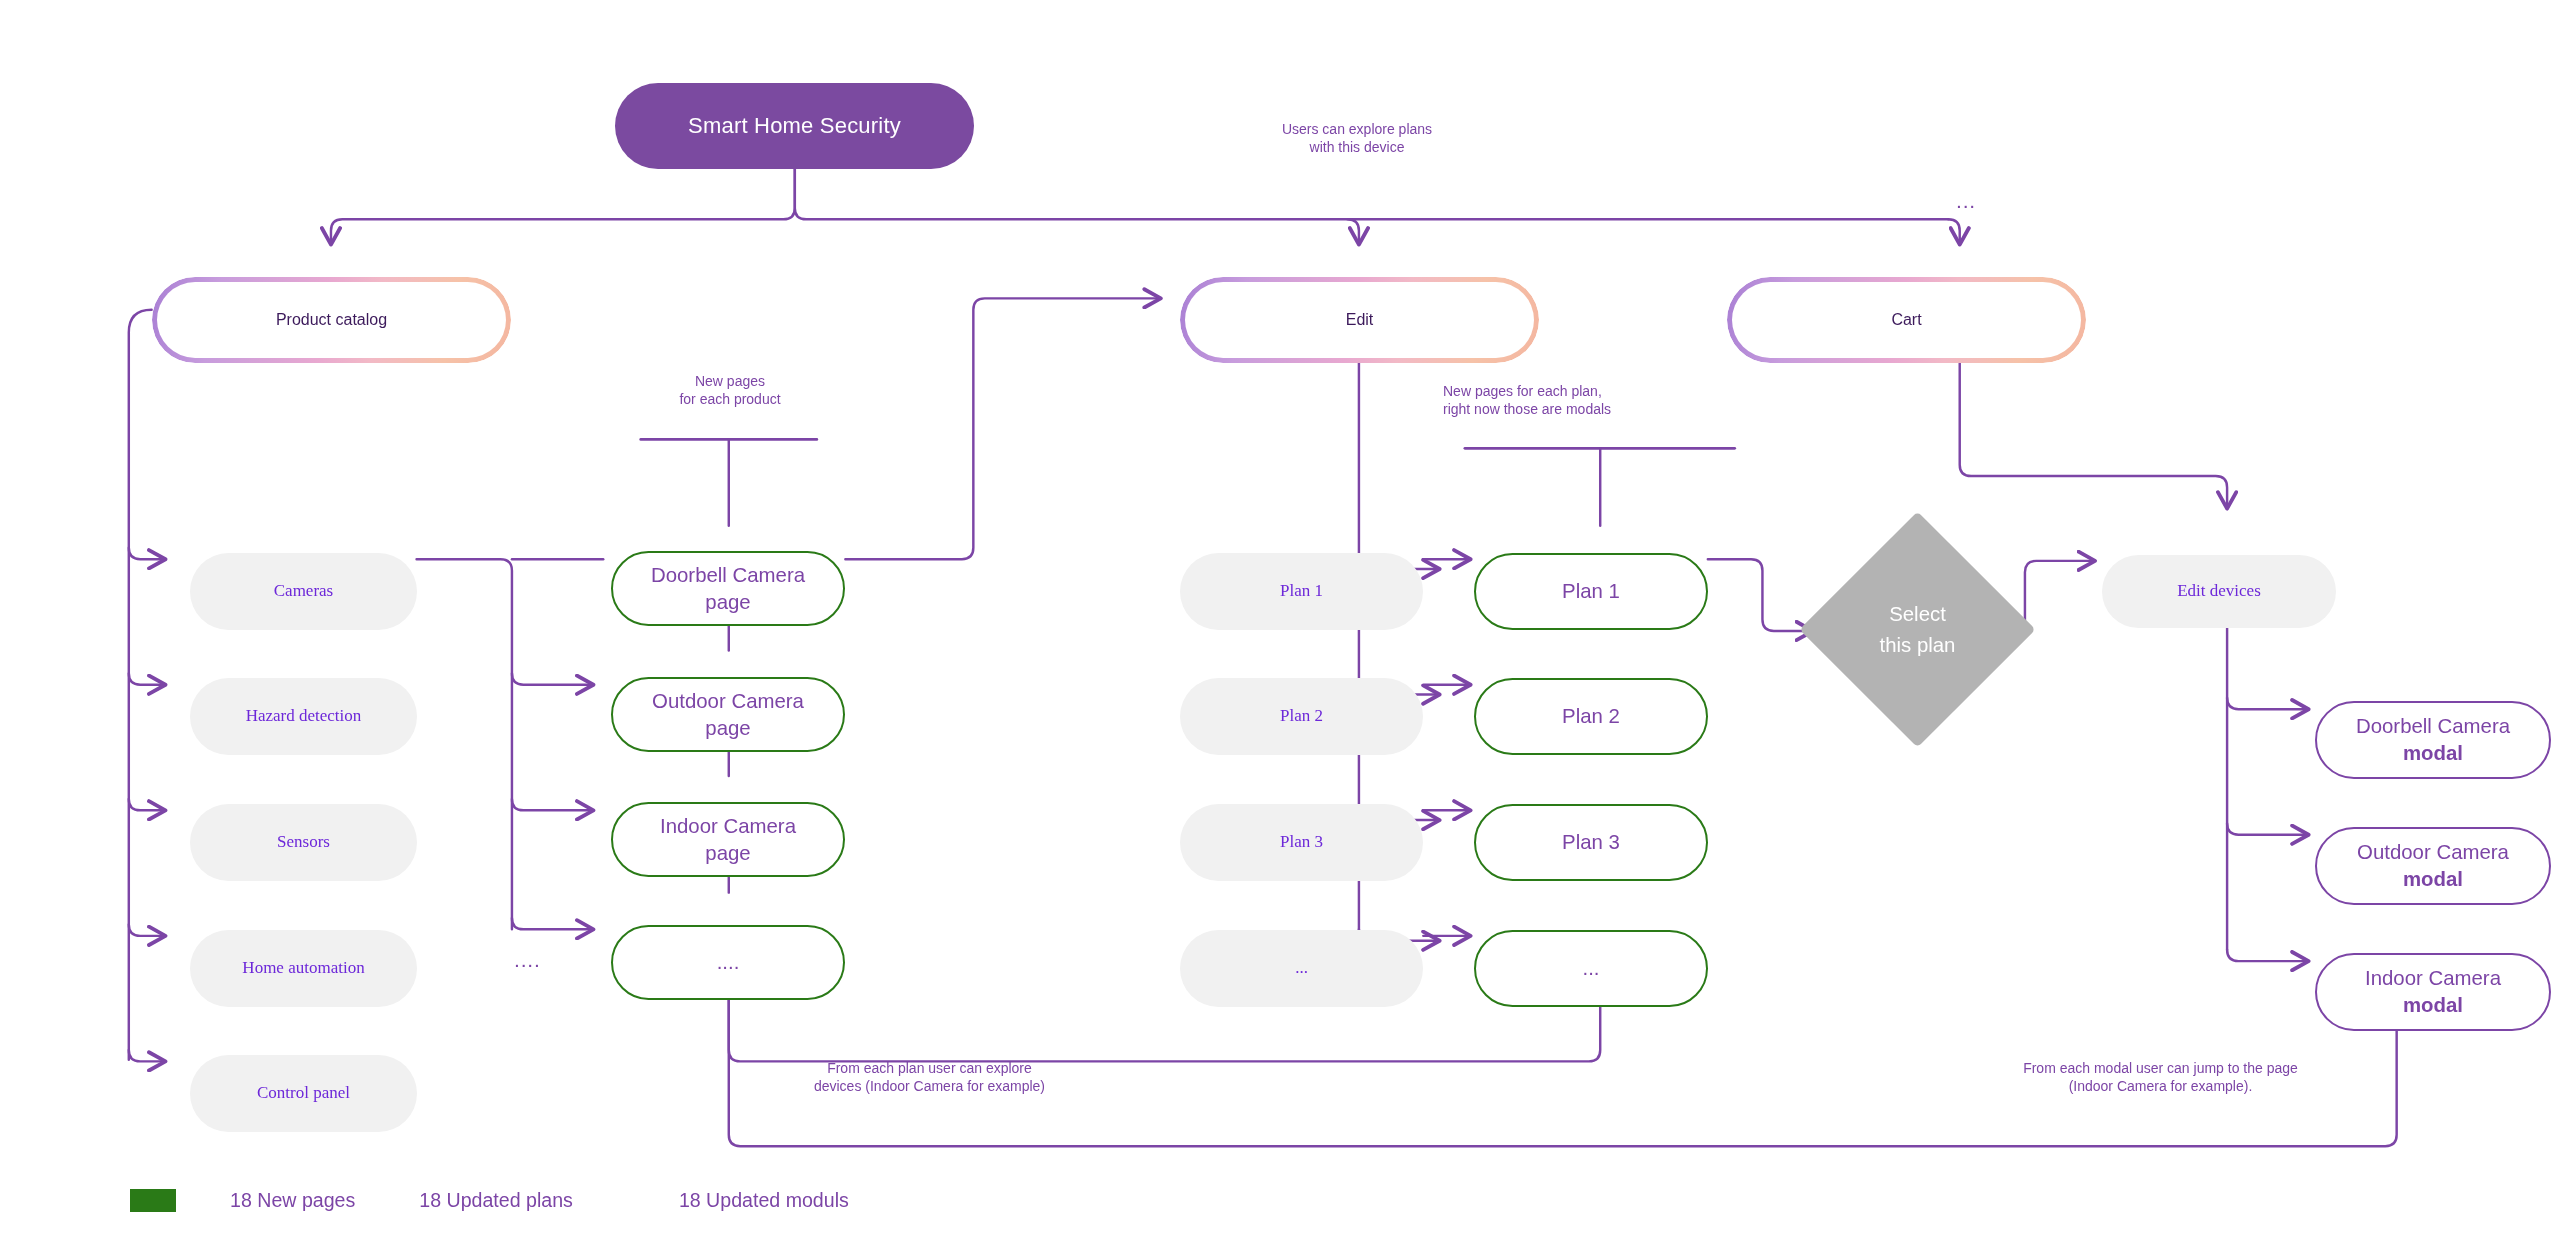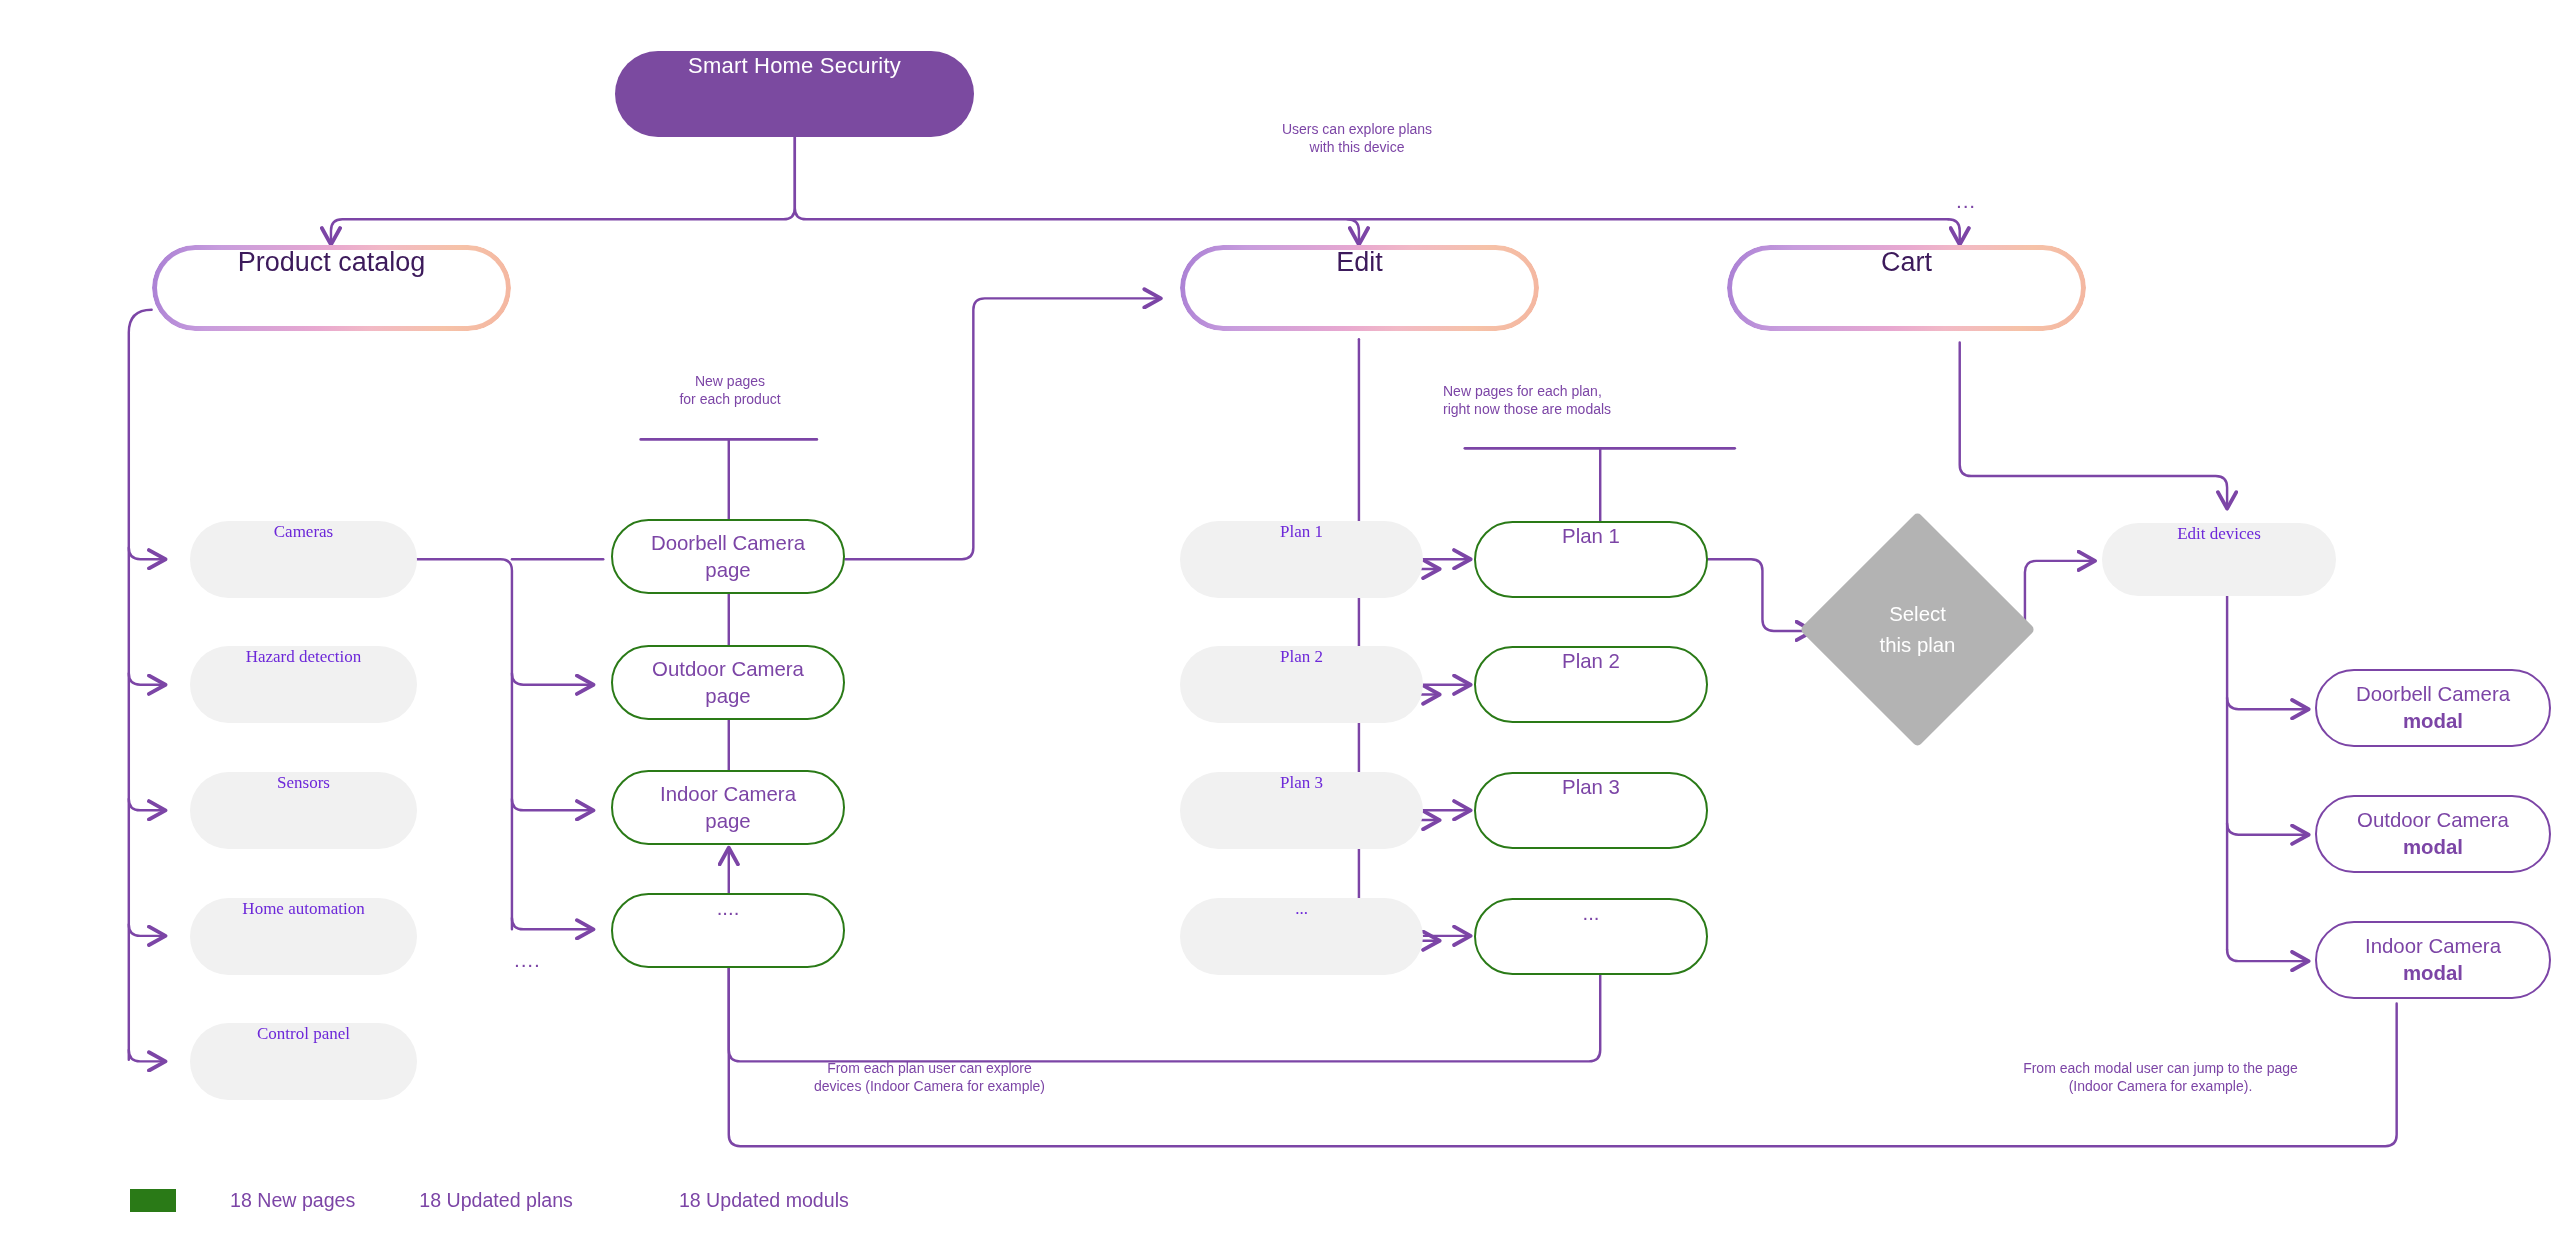--- a/index.html
+++ b/index.html
@@ -17,38 +17,40 @@
   #canvas {
     position: absolute;
     top: 0; left: 0;
     width: 2576px;
     height: 1244px;
   }
   .node {
     position: absolute;
     box-sizing: border-box;
     display: flex;
+    align-items: center;
     justify-content: center;
     text-align: center;
     line-height: 1.32;
+    margin-top: 32px;
   }
   
   .node-root {
     background: #7b4aa0;
     color: #ffffff;
     border-radius: 82px;
     font-size: 22px;
     letter-spacing: 0.2px;
   }
   
   .node-grad {
     border-radius: 82px;
     background: #ffffff;
     color: #3c1a5b;
-    font-size: 27px;
+    font-size: 16px;
     position: absolute;
   }
   .node-grad .gradring {
     position: absolute;
     inset: 0;
     border-radius: 82px;
     padding: 4.9px;
     background: linear-gradient(100deg, #a97fd4 0%, #c79cdd 18%, #e8a8d0 48%, #f2b9c6 62%, #f6c2a8 82%, #f4b6a0 100%);
     -webkit-mask: linear-gradient(#000 0 0) content-box, linear-gradient(#000 0 0);
     -webkit-mask-composite: xor;

